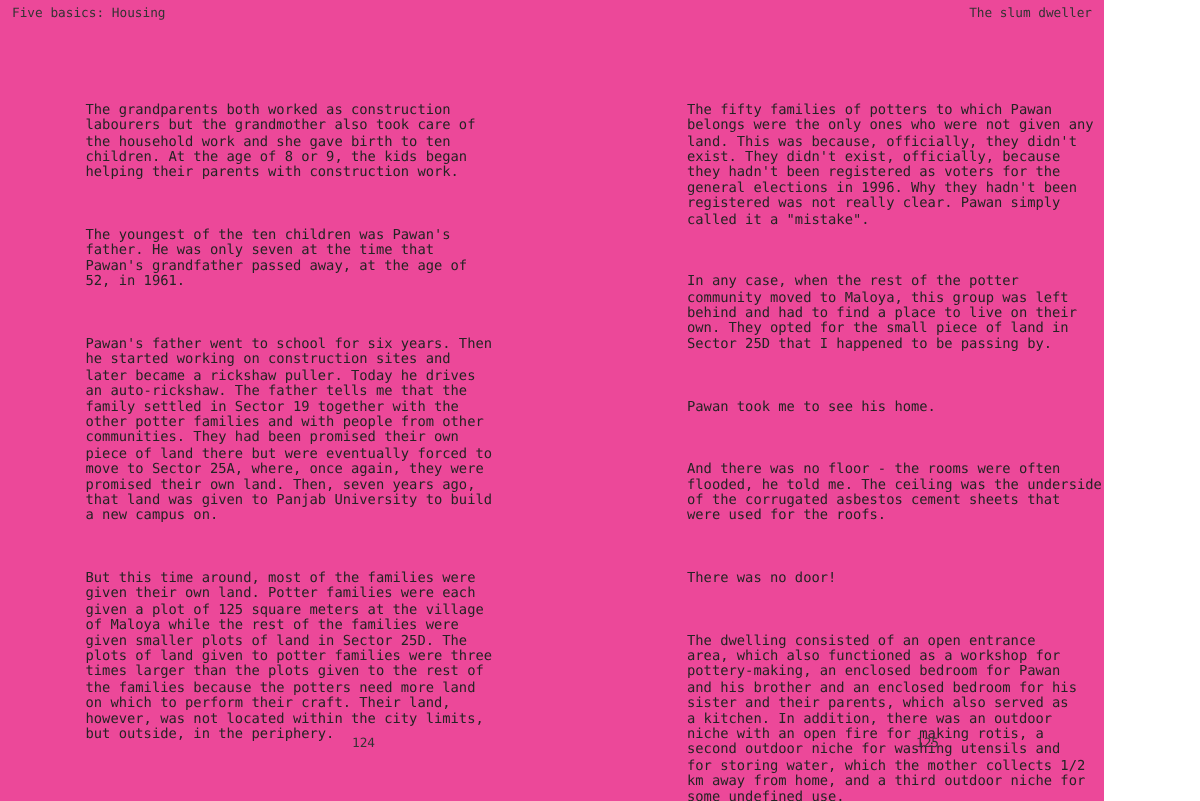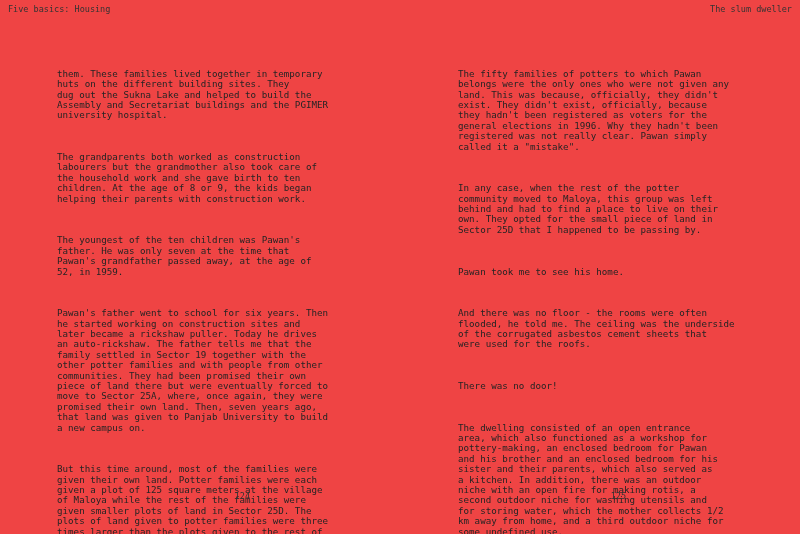--- a/index.html
+++ b/index.html
@@ -2,23 +2,23 @@
 <html><head>
 <meta charset="utf-8">
 <style>
   html, body {
     margin: 0;
     padding: 0;
     background: #ffffff;
   }
   .spread {
     position: relative;
-    width: 800px;
+    width: 736px;
     height: 534px;
-    background: #ef4444;
+    background: #ec4899;
     font-family: "DejaVu Sans Mono", "Liberation Mono", monospace;
     color: #232323;
     overflow: hidden;
   }
   .running-header {
     position: absolute;
     top: 4px;
     font-size: 8.5px;
     line-height: 10px;
     color: #333333;
@@ -56,34 +56,29 @@
 </head>
 <body>
 
 <div class="spread">
 
   <div class="running-header left">Five basics: Housing</div>
 
   <div class="running-header right">The slum dweller</div>
 
   <div class="page-body left">
-    <div class="para">them. These families lived together in temporary
-huts on the different building sites. They
-dug out the Sukna Lake and helped to build the
-Assembly and Secretariat buildings and the PGIMER
-university hospital.</div>
     <div class="para">The grandparents both worked as construction
 labourers but the grandmother also took care of
 the household work and she gave birth to ten
 children. At the age of 8 or 9, the kids began
 helping their parents with construction work.</div>
     <div class="para">The youngest of the ten children was Pawan's
 father. He was only seven at the time that
 Pawan's grandfather passed away, at the age of
-52, in 1959.</div>
+52, in 1961.</div>
     <div class="para">Pawan's father went to school for six years. Then
 he started working on construction sites and
 later became a rickshaw puller. Today he drives
 an auto-rickshaw. The father tells me that the
 family settled in Sector 19 together with the
 other potter families and with people from other
 communities. They had been promised their own
 piece of land there but were eventually forced to
 move to Sector 25A, where, once again, they were
 promised their own land. Then, seven years ago,

